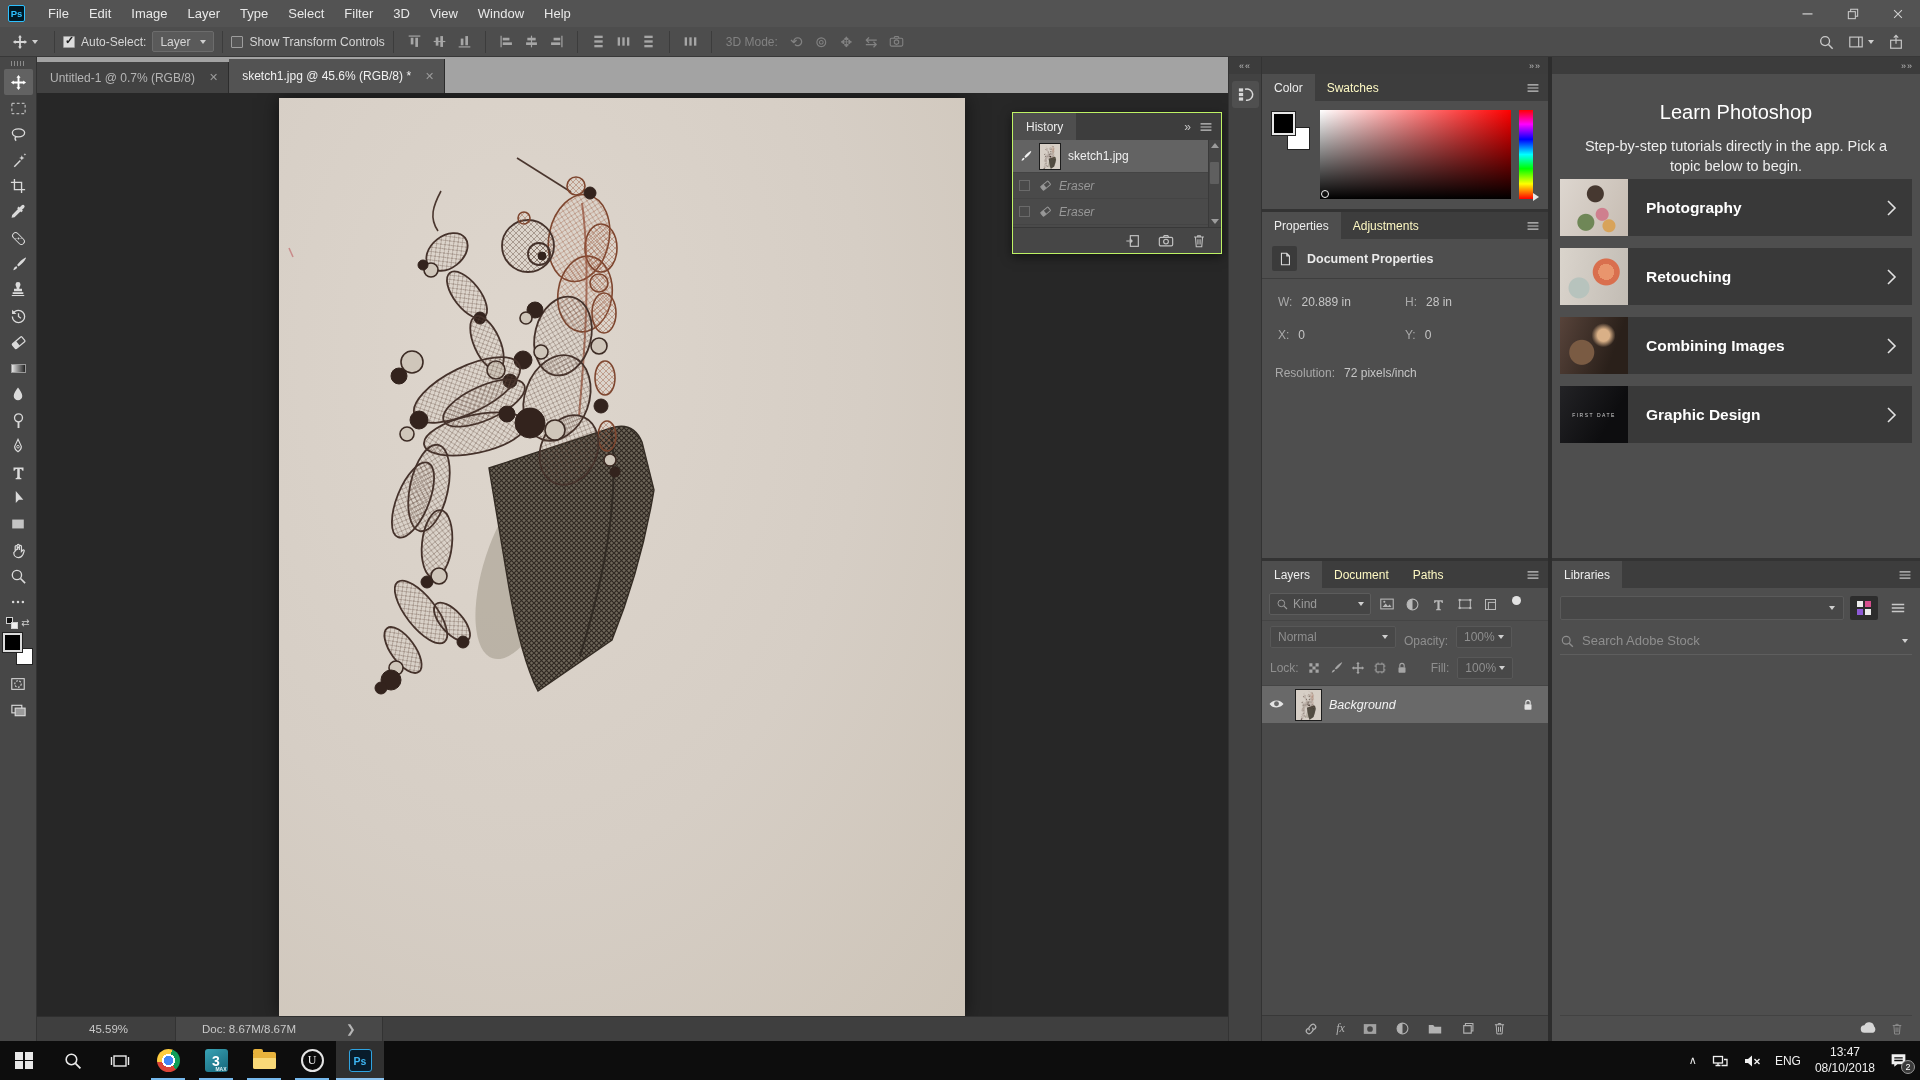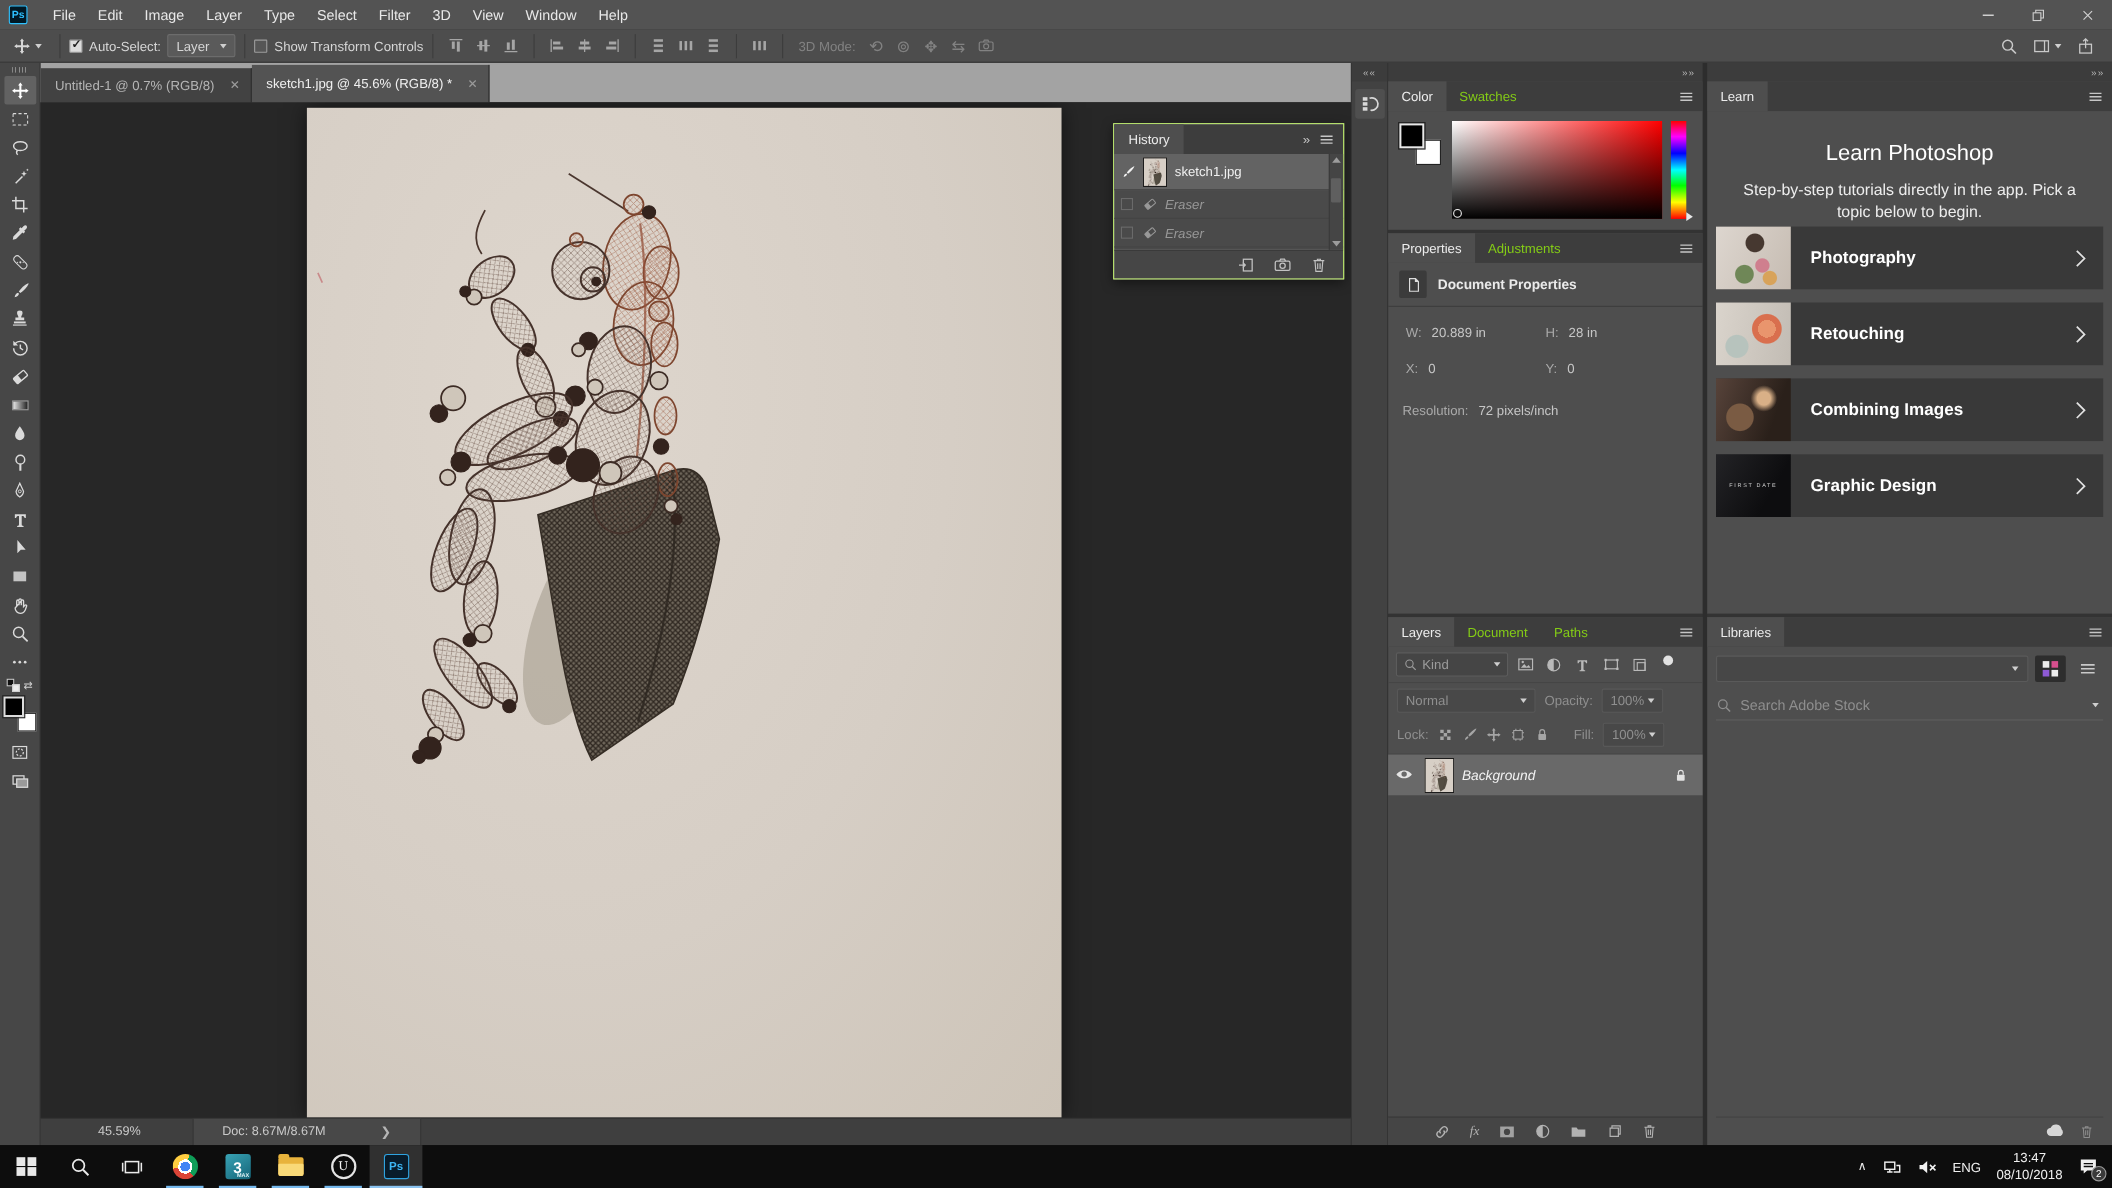--- a/index.html
+++ b/index.html
@@ -73,21 +73,21 @@
 .dicon{width:27px;height:27px;background:#4f4f4f;border-radius:3px;margin-top:7px;display:flex;align-items:center;justify-content:center;color:#d8d8d8}
 
 .pcol{display:flex;flex-direction:column;background:#333;flex:none}
 .col1{width:286px}
 .colgap{width:4px;background:#2d2d2d;flex:none}
 .col2{width:368px}
 .dhead2{height:17px;background:#3c3c3c;display:flex;align-items:center;justify-content:flex-end;color:#b9b9b9;font-size:9px;letter-spacing:1px;padding-right:7px;flex:none}
 .panel{display:flex;flex-direction:column;background:#4e4e4e}
 .pdiv{height:3px;background:#333;flex:none}
 .ptabs{height:27px;background:#3d3d3d;display:flex;flex:none}
-.ptab{padding:0 12px;display:flex;align-items:center;font-size:12px;color:#84cc16}
+.ptab{padding:0 12px;display:flex;align-items:center;font-size:12px;color:#fef9c3}
 .ptab.on{background:#4e4e4e;color:#ededed}
 .pmenu{margin-left:auto;align-self:center;margin-right:8px;color:#c6c6c6}
 
 .cpanel{height:135px}
 .colorbody{flex:1;display:flex;padding:9px 9px 10px 8px;gap:8px}
 .cswl{width:42px;position:relative;flex:none}
 .cfg{position:absolute;left:2px;top:2px;width:23px;height:23px;background:#000;border:2px solid #e8e8e8;outline:1px solid #222;z-index:2}
 .cbg{position:absolute;left:17px;top:17px;width:23px;height:23px;background:#fff;border:1px solid #222}
 .cfield{flex:1;position:relative;background:linear-gradient(to bottom,rgba(0,0,0,0) 0%,#000 100%),linear-gradient(to right,#fff 0%,#f00 100%)}
 .csel{position:absolute;left:1px;bottom:1px;width:8px;height:8px;border:1.5px solid #f2f2f2;border-radius:50%}
@@ -102,21 +102,21 @@
 .propgrid{display:grid;grid-template-columns:1fr 1fr;padding:16px 16px 0;row-gap:19px;color:#c6c6c6}
 .plbl{color:#a9a9a9;margin-right:9px}
 .propres{padding:24px 13px;color:#c6c6c6}
 
 .lpanel{flex:1}
 .lfilter{display:flex;align-items:center;padding:5px 7px;gap:5px;border-bottom:1px solid #454545}
 .kind{width:102px;height:22px;background:#454545;border:1px solid #5c5c5c;border-radius:2px;display:flex;align-items:center;padding:0 6px;color:#9b9b9b;gap:5px}
 .kind .cv{margin-left:auto}
 .fic{width:21px;height:21px;display:flex;align-items:center;justify-content:center;color:#b9b9b9}
 .ftog{width:9px;height:9px;border-radius:50%;background:#e2e2e2;margin-left:6px;margin-bottom:8px}
-.lblend{display:flex;align-items:center;padding:5px 8px;gap:8px;color:#8f8f8f}
+.lblend{display:flex;align-items:flex-end;padding:5px 8px;gap:8px;color:#8f8f8f}
 .sel{height:22px;background:#484848;border:1px solid #585858;border-radius:2px;display:flex;align-items:center;justify-content:space-between;padding:0 7px;color:#8f8f8f}
 .selw{width:126px}
 .valbox{width:56px}
 .llock{display:flex;align-items:center;padding:4px 8px 6px;gap:8px;color:#8f8f8f;border-bottom:1px solid #454545}
 .lik{color:#a5a5a5;display:flex}
 .llist{flex:1;background:#4a4a4a}
 .lrow{height:37px;background:#696969;display:flex;align-items:center}
 .leye{width:28px;display:flex;justify-content:center;color:#e4e4e4;flex:none}
 .lthumb{width:27px;height:32px;margin:0 7px 0 5px;border:1px solid #1c1c1c;background:#d7cfc6;flex:none}
 .lname{font-style:italic;color:#f2f2f2;font-size:12.5px}
@@ -1091,28 +1091,20 @@
         </div>
       </div>
     </div>
 
     <div class="colgap"></div>
 
     <div class="pcol col2">
       <div class="dhead2">»»</div>
 
       <div class="panel learnp">
-        <div class="ptabs">
-          <span class="ptab on">Learn</span>
-          <span class="pmenu">
-              <svg class="ic" width="14" height="14">
-                <use href="#i-menu"></use>
-              </svg>
-            </span>
-        </div>
         <div class="learnbody">
           <div class="ltitle">Learn Photoshop</div>
           <div class="lsub">Step-by-step tutorials directly in the app. Pick a topic below to begin.</div>
           <div class="cards">
             <div class="card">
               <span class="cthumb th1"></span>
               <span class="clabel">Photography</span>
               <span class="cchev">
                   <svg class="ic" width="11" height="18" viewBox="0 0 11 18">
                     <path d="M2 2l7 7-7 7" fill="none" stroke="#e2e2e2" stroke-width="1.6"></path>

